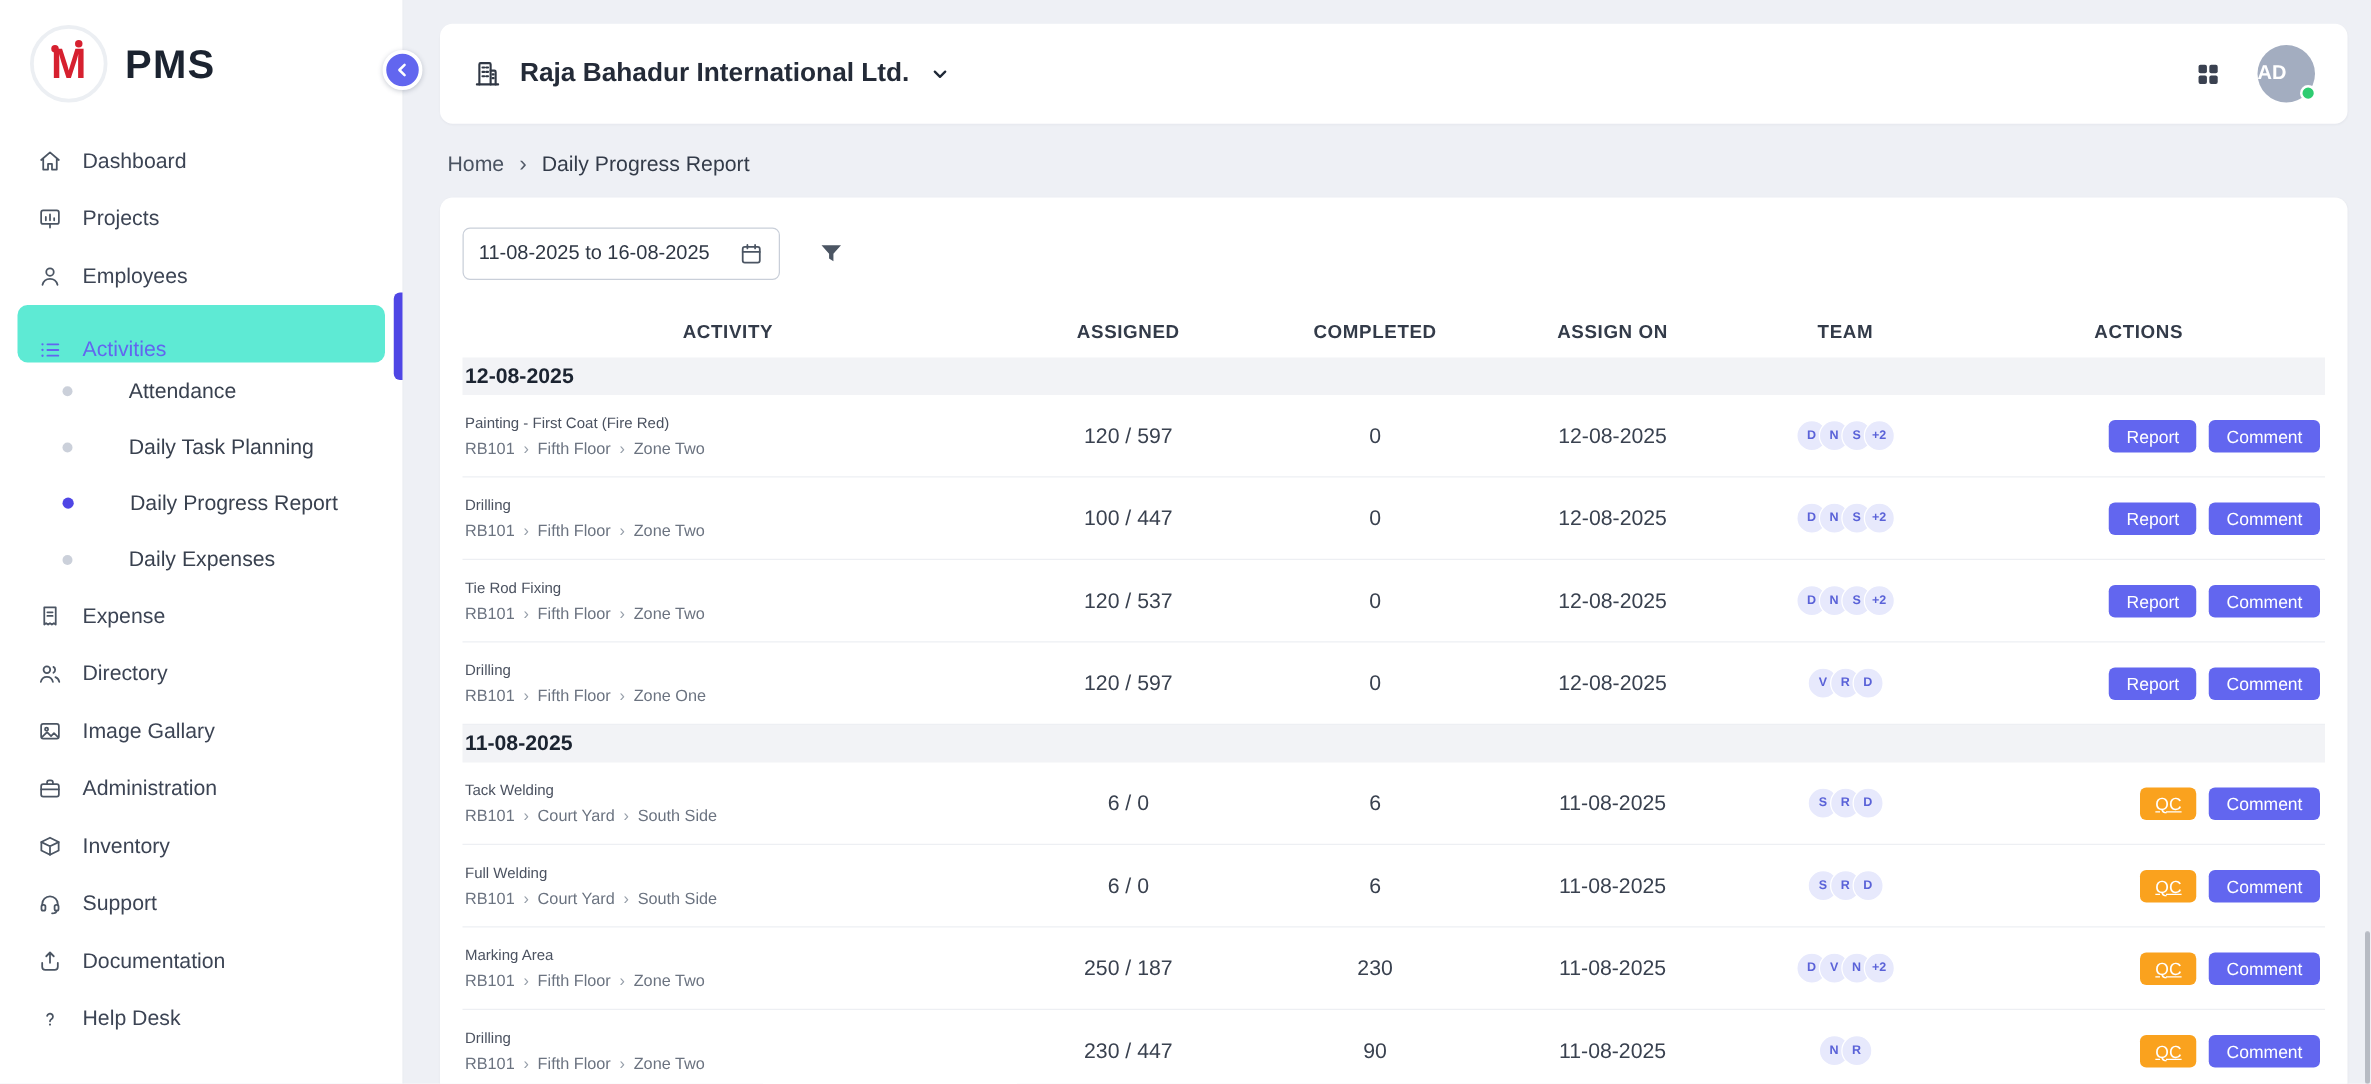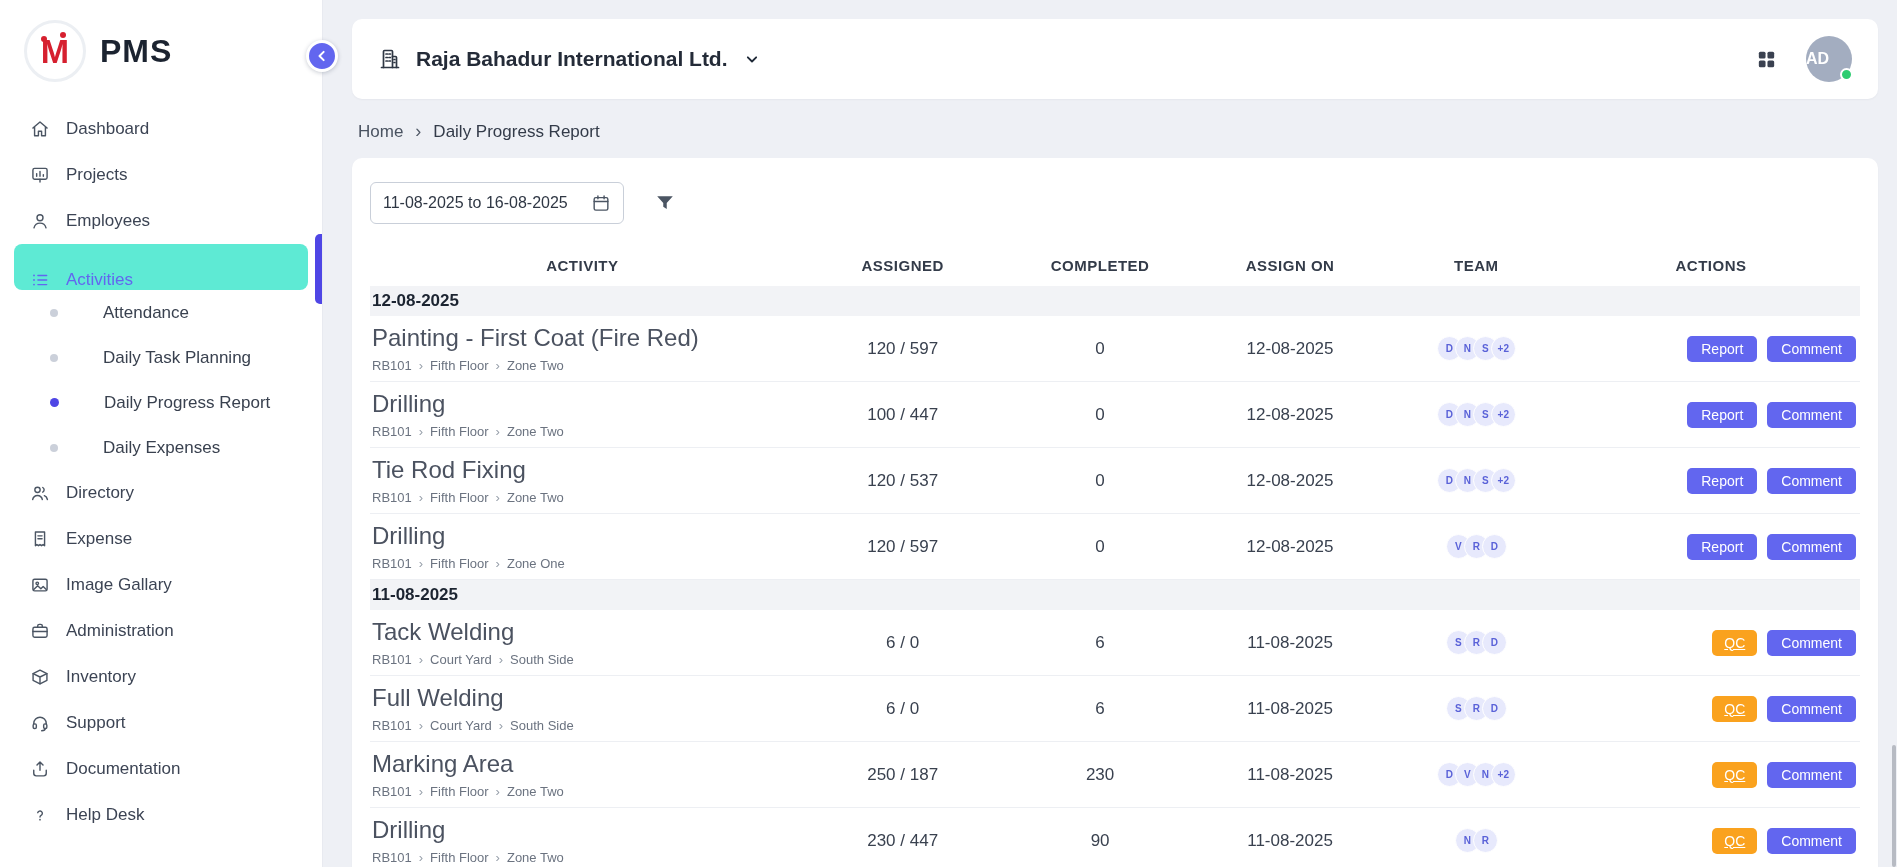--- a/index.html
+++ b/index.html
@@ -113,21 +113,21 @@
   .th{
     text-align:center;font-size:15px;font-weight:600;color:#333b49;letter-spacing:.5px;
   }
   .th.col0{text-align:center;}
   .group-row{
     height:30px;background:#f2f3f6;display:flex;align-items:center;
     font-size:17px;font-weight:700;color:#1c2431;padding-left:2px;
   }
   .t-row{height:66px;border-bottom:1px solid #edeff3;}
   .c-activity{padding-left:2px;}
-  .a-title{font-size:24px;color:#4b5260;}
+  .a-title{font-size:12px;color:#4b5260;}
   .a-path{margin-top:6px;display:flex;align-items:center;gap:7px;font-size:13px;color:#6b7380;}
   .p-sep{color:#98a0ab;font-size:13px;}
   .c-num{text-align:center;font-size:17px;color:#39414f;}
   .c-team{display:flex;justify-content:center;align-items:center;}
   .t-avatar{
     width:25px;height:25px;border-radius:50%;background:#e7e9fc;color:#5a62d8;
     border:1.5px solid #fff;display:flex;align-items:center;justify-content:center;
     font-size:10px;font-weight:600;margin-left:-7px;cursor:pointer;
   }
   .t-avatar:first-child{margin-left:0;}
@@ -208,36 +208,36 @@
           <span class="sub-dot"></span>
           <span class="sub-label">Daily Progress Report</span>
         </div>
         <div class="nav-sub">
           <span class="sub-dot"></span>
           <span class="sub-label">Daily Expenses</span>
         </div>
         <div class="nav-item">
           <span class="icon">
             <svg viewBox="0 0 24 24" fill="none" stroke="currentColor" stroke-width="1.7" stroke-linecap="round" stroke-linejoin="round">
+              <path d="M6.5 3.5h11V20l-1.8-1.3-1.9 1.3-1.8-1.3L10.2 20l-1.9-1.3L6.5 20z"></path>
+              <path d="M9.5 8.2h5M9.5 11.7h5"></path>
+            </svg>
+          </span>
+          <span class="nav-label">Expense</span>
+        </div>
+        <div class="nav-item">
+          <span class="icon">
+            <svg viewBox="0 0 24 24" fill="none" stroke="currentColor" stroke-width="1.7" stroke-linecap="round" stroke-linejoin="round">
               <circle cx="9" cy="8.2" r="3.2"></circle>
               <path d="M3.2 19.8c.7-3.1 3-4.9 5.8-4.9s5.1 1.8 5.8 4.9"></path>
               <path d="M15.3 5.4a3.2 3.2 0 0 1 0 5.6"></path>
               <path d="M17.2 15.2c1.9.7 3.2 2.2 3.7 4.6"></path>
             </svg>
           </span>
           <span class="nav-label">Directory</span>
-        </div>
-        <div class="nav-item">
-          <span class="icon">
-            <svg viewBox="0 0 24 24" fill="none" stroke="currentColor" stroke-width="1.7" stroke-linecap="round" stroke-linejoin="round">
-              <path d="M6.5 3.5h11V20l-1.8-1.3-1.9 1.3-1.8-1.3L10.2 20l-1.9-1.3L6.5 20z"></path>
-              <path d="M9.5 8.2h5M9.5 11.7h5"></path>
-            </svg>
-          </span>
-          <span class="nav-label">Expense</span>
         </div>
         <div class="nav-item">
           <span class="icon">
             <svg viewBox="0 0 24 24" fill="none" stroke="currentColor" stroke-width="1.7" stroke-linecap="round" stroke-linejoin="round">
               <rect x="3.5" y="5" width="17" height="14" rx="2"></rect>
               <circle cx="8.7" cy="10" r="1.5"></circle>
               <path d="m4.5 17.5 4.7-4.6 3.8 3.7 2.8-2.7 3.7 3.6"></path>
             </svg>
           </span>
           <span class="nav-label">Image Gallary</span>

